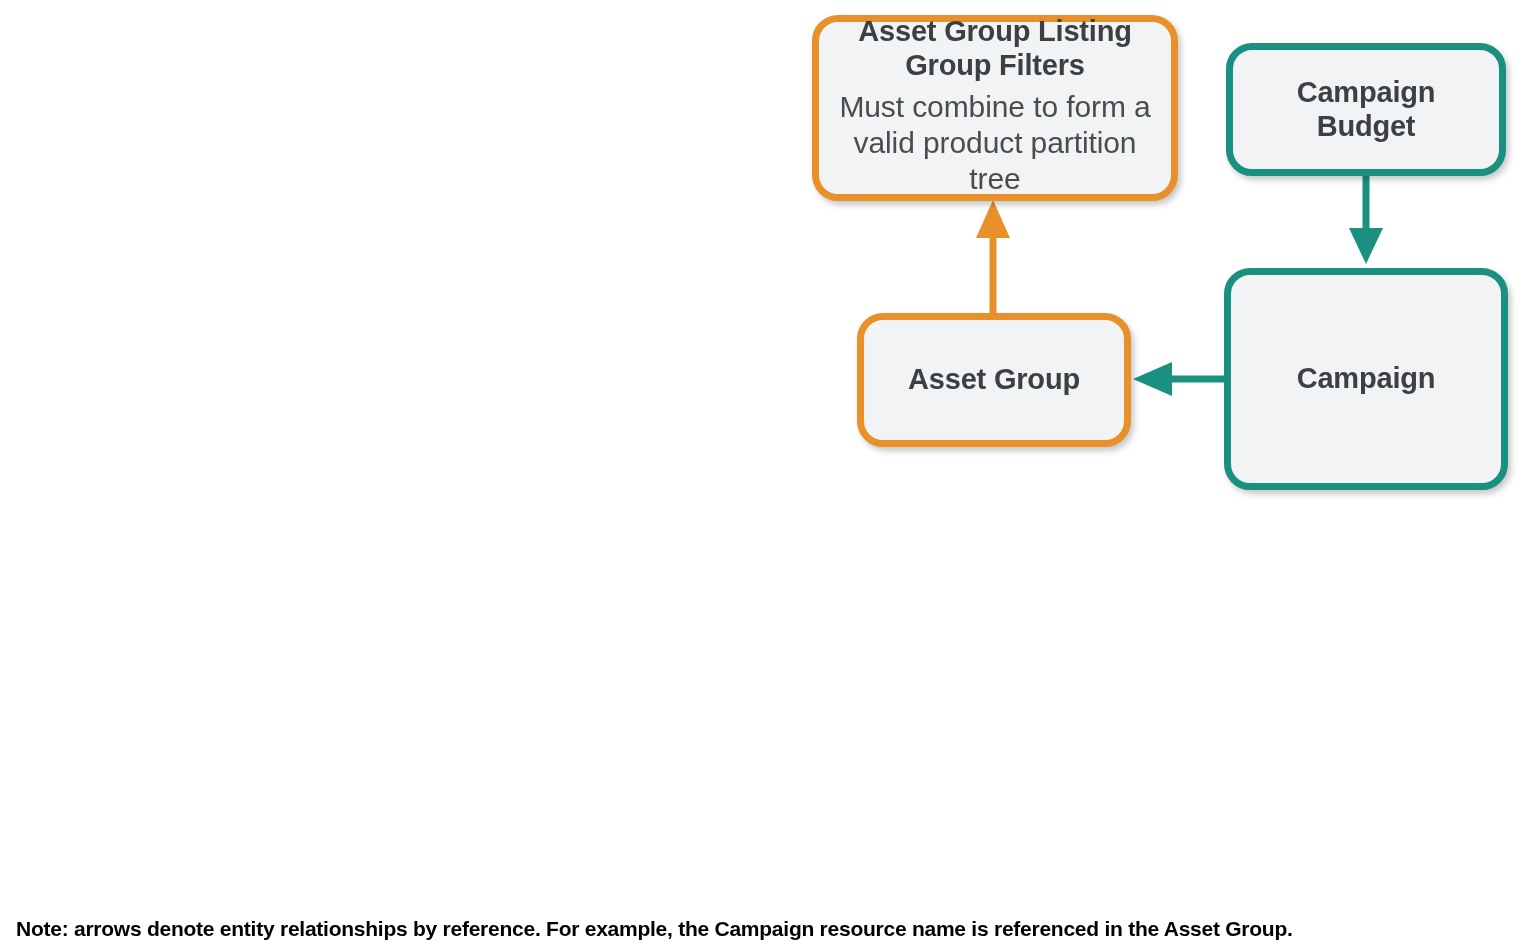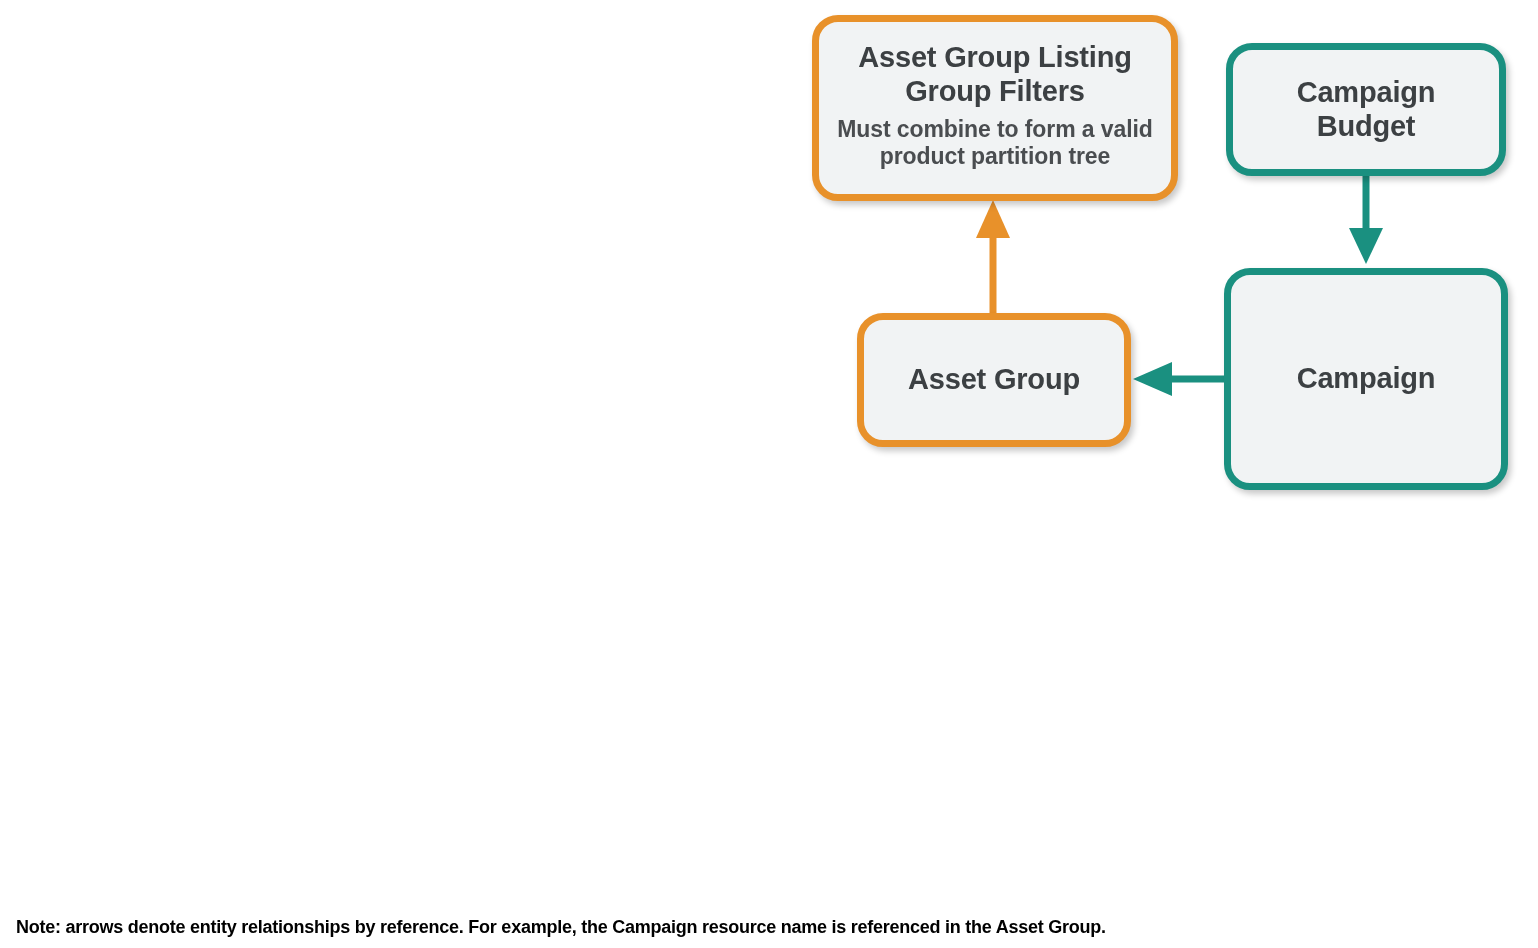--- a/index.html
+++ b/index.html
@@ -50,22 +50,22 @@
 
   .node-title {
     font-size: 29px;
     font-weight: bold;
     color: #3C4043;
     line-height: 1.16;
     letter-spacing: -0.2px;
   }
 
   .node-subtitle {
-    font-size: 23px;
-    font-weight: bold;
+    font-size: 30px;
+    font-weight: normal;
     color: #4A4D50;
     line-height: 1.2;
     margin-top: 7px;
     letter-spacing: -0.1px;
   }
 
   .node-orange { border-color: #E8912A; }
   .node-teal   { border-color: #1A9080; }
 
   
@@ -84,21 +84,21 @@
   #node-campaign {
     left: 1224px; top: 268px; width: 284px; height: 222px;
     padding: 10px 14px;
     gap: 36px;
   }
 
   #footnote {
     position: absolute;
     left: 16px;
     top: 917px;
-    font-size: 18px;
+    font-size: 21px;
     font-weight: bold;
     color: #000000;
     letter-spacing: -0.25px;
     white-space: nowrap;
   }
 </style>
 </head>
 <body>
 
 <div id="diagram-canvas">

